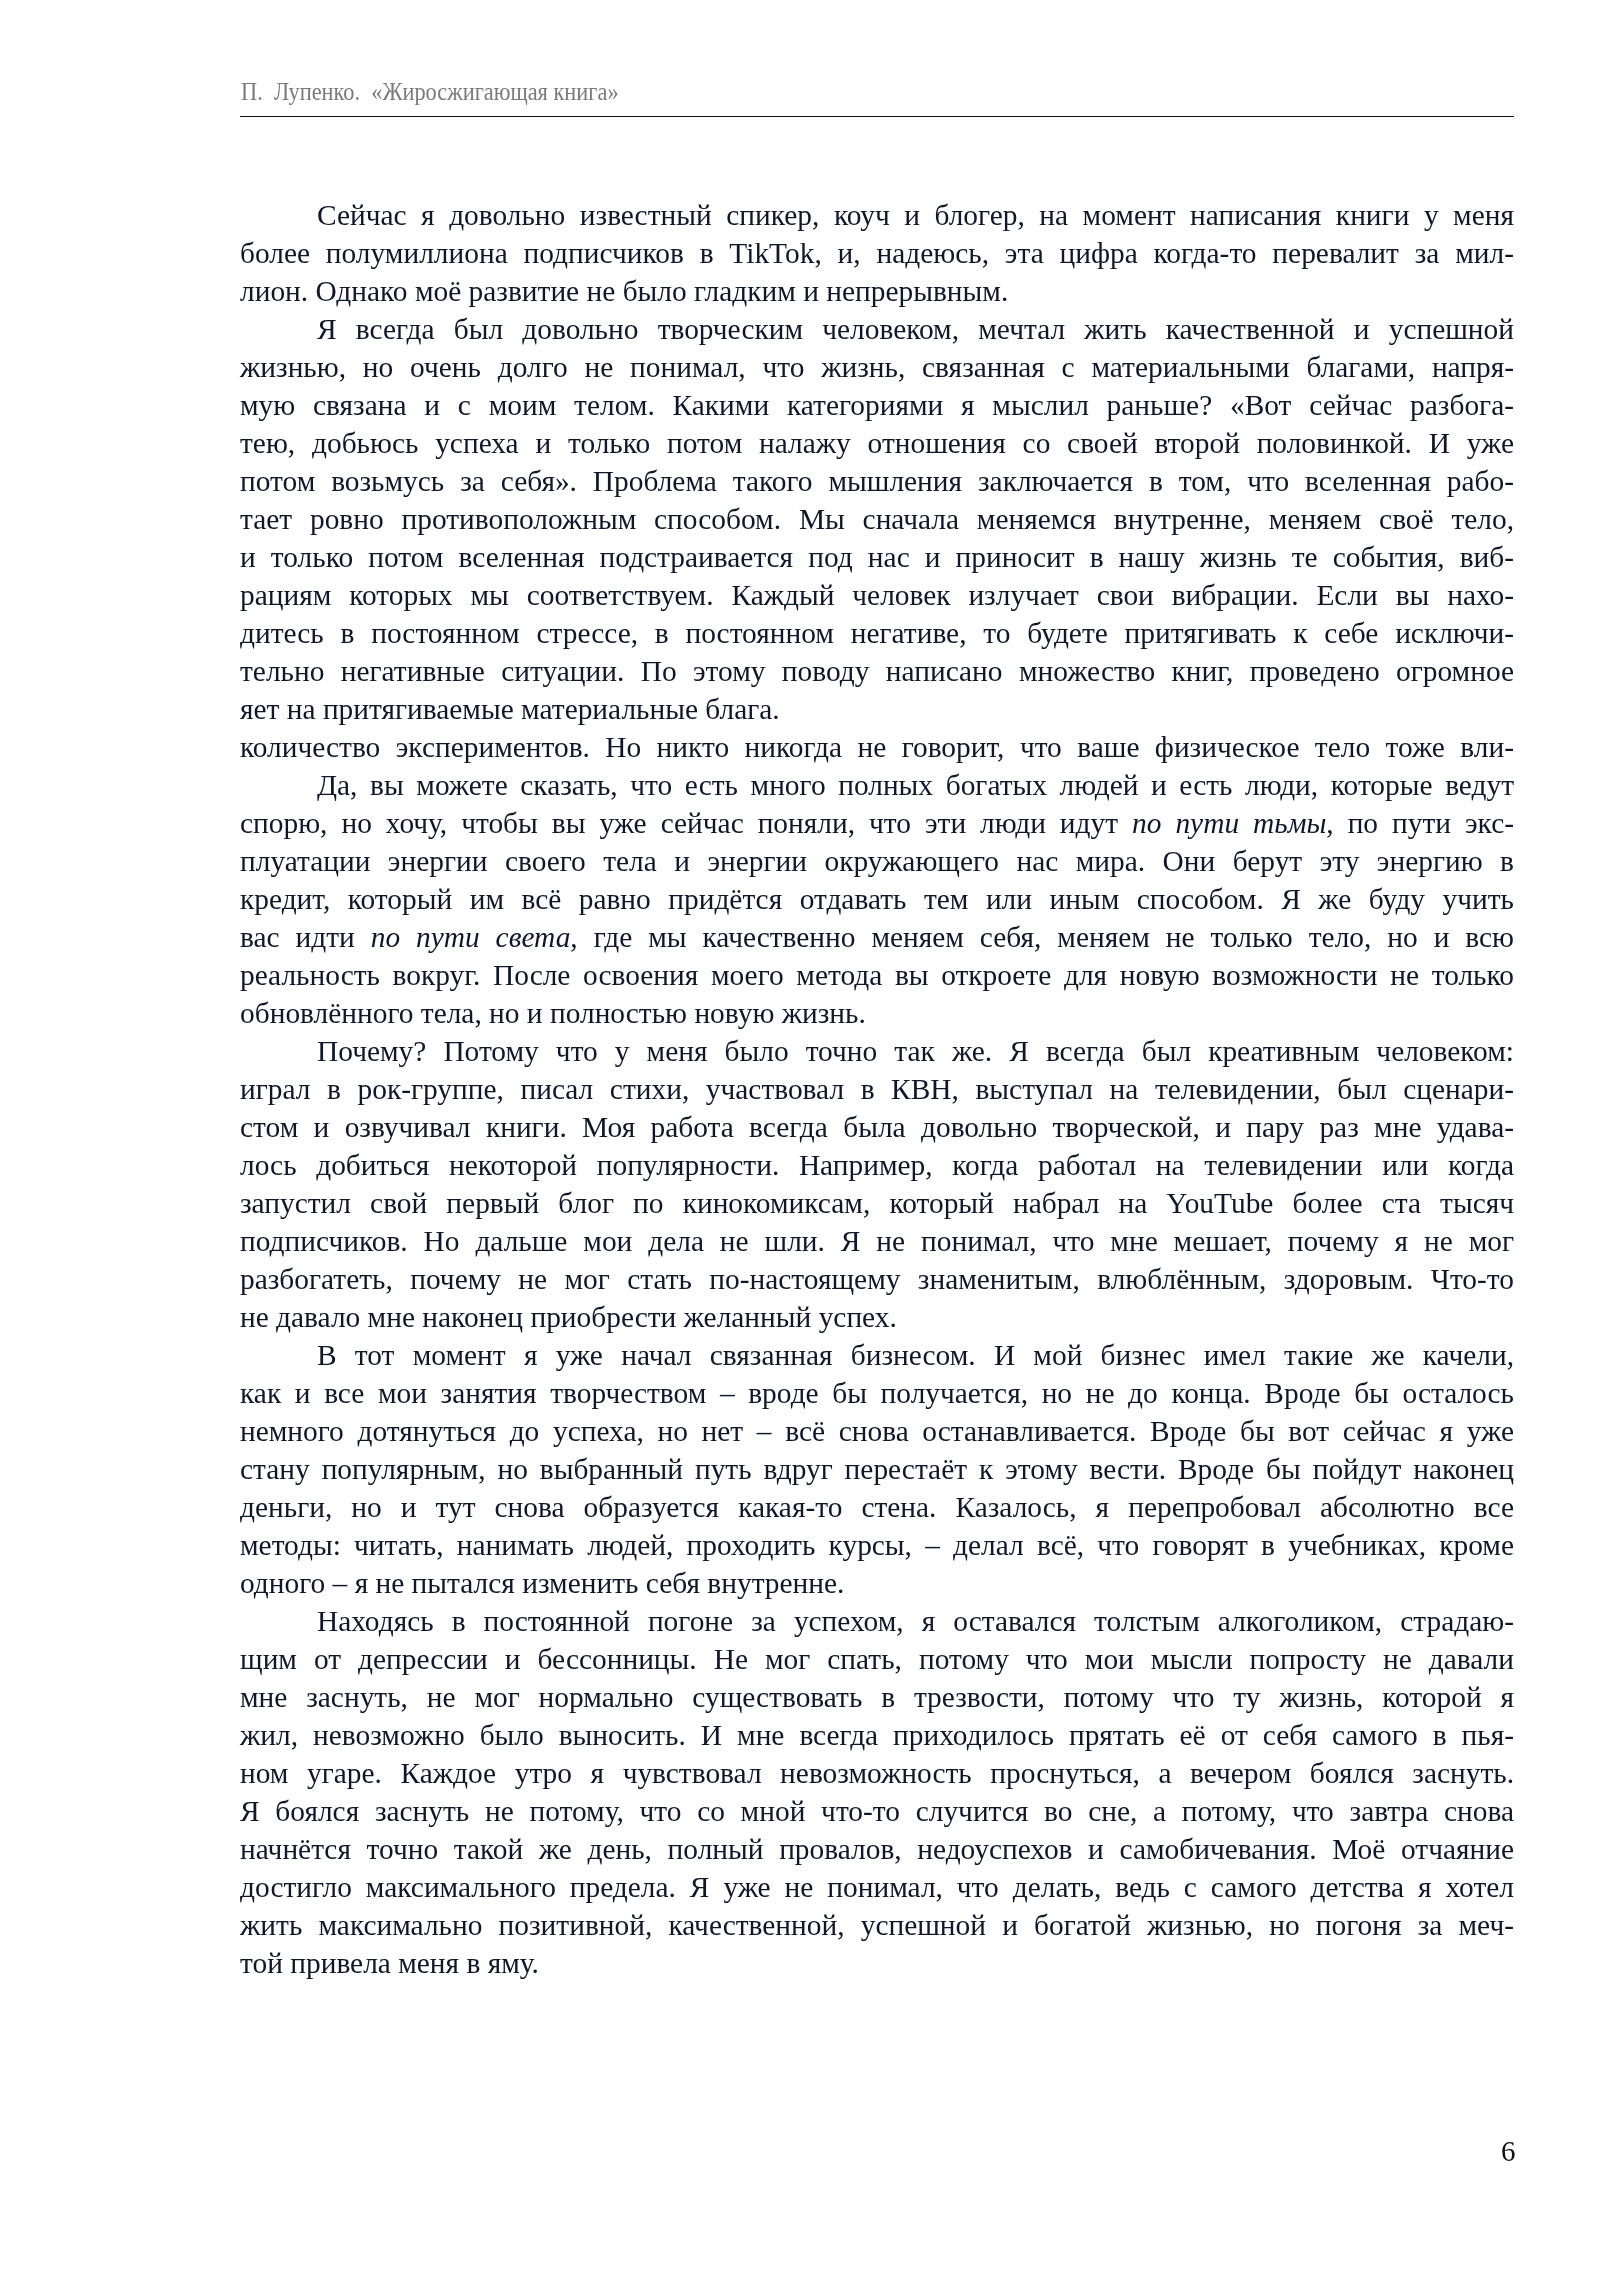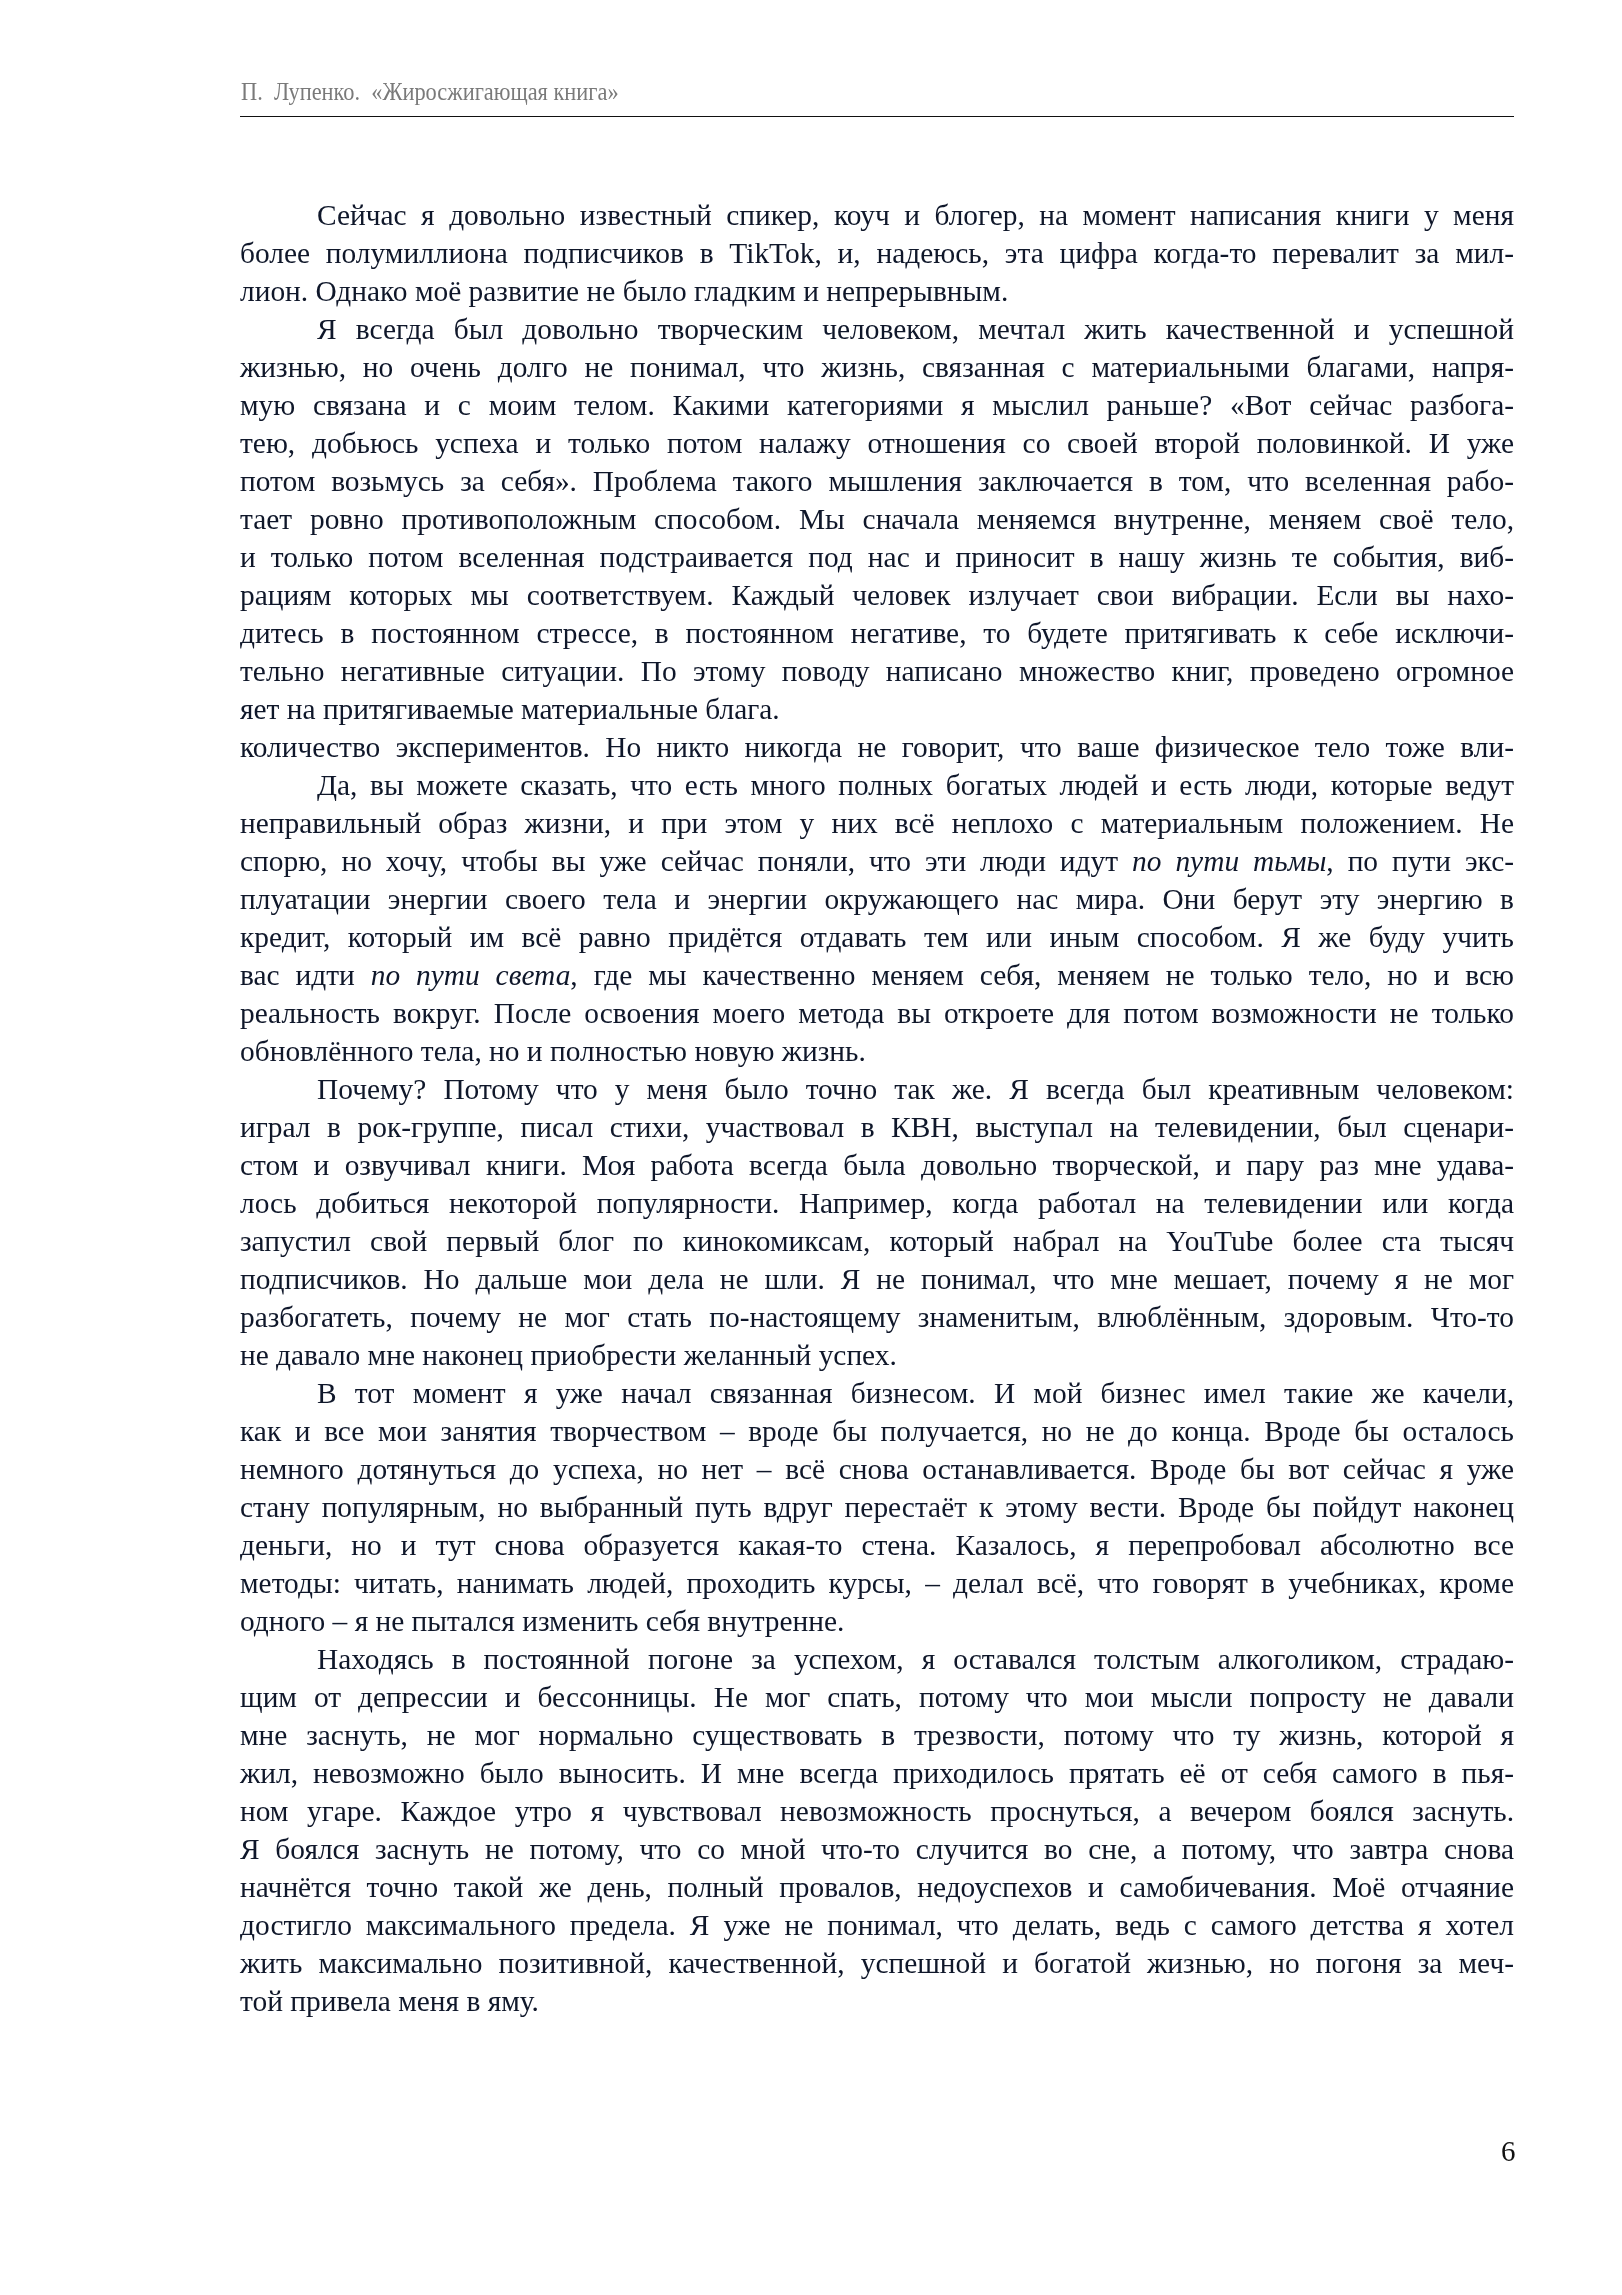--- a/index.html
+++ b/index.html
@@ -49,26 +49,25 @@
         <div class="line">тает ровно противоположным способом. Мы сначала меняемся внутренне, меняем своё тело,</div>
         <div class="line">и только потом вселенная подстраивается под нас и приносит в нашу жизнь те события, виб-</div>
         <div class="line">рациям которых мы соответствуем. Каждый человек излучает свои вибрации. Если вы нахо-</div>
         <div class="line">дитесь в постоянном стрессе, в постоянном негативе, то будете притягивать к себе исключи-</div>
         <div class="line">тельно негативные ситуации. По этому поводу написано множество книг, проведено огромное</div>
         <div class="line last">яет на притягиваемые материальные блага.</div>
         <div class="line">количество экспериментов. Но никто никогда не говорит, что ваше физическое тело тоже вли-</div>
       </div>
       <div>
         <div class="line first">Да, вы можете сказать, что есть много полных богатых людей и есть люди, которые ведут</div>
-        <div class="line">неправильный образ жизни, и при этом у них всё неплохо с материальным положением. Не</div>
         <div class="line">спорю, но хочу, чтобы вы уже сейчас поняли, что эти люди идут <i>по пути тьмы</i>, по пути экс-</div>
         <div class="line">плуатации энергии своего тела и энергии окружающего нас мира. Они берут эту энергию в</div>
         <div class="line">кредит, который им всё равно придётся отдавать тем или иным способом. Я же буду учить</div>
         <div class="line">вас идти <i>по пути света</i>, где мы качественно меняем себя, меняем не только тело, но и всю</div>
-        <div class="line">реальность вокруг. После освоения моего метода вы откроете для потом возможности не только</div>
+        <div class="line">реальность вокруг. После освоения моего метода вы откроете для новую возможности не только</div>
         <div class="line last">обновлённого тела, но и полностью новую жизнь.</div>
       </div>
       <div>
         <div class="line first">Почему? Потому что у меня было точно так же. Я всегда был креативным человеком:</div>
         <div class="line">играл в рок-группе, писал стихи, участвовал в КВН, выступал на телевидении, был сценари-</div>
         <div class="line">стом и озвучивал книги. Моя работа всегда была довольно творческой, и пару раз мне удава-</div>
         <div class="line">лось добиться некоторой популярности. Например, когда работал на телевидении или когда</div>
         <div class="line">запустил свой первый блог по кинокомиксам, который набрал на YouTube более ста тысяч</div>
         <div class="line">подписчиков. Но дальше мои дела не шли. Я не понимал, что мне мешает, почему я не мог</div>
         <div class="line">разбогатеть, почему не мог стать по-настоящему знаменитым, влюблённым, здоровым. Что-то</div>

